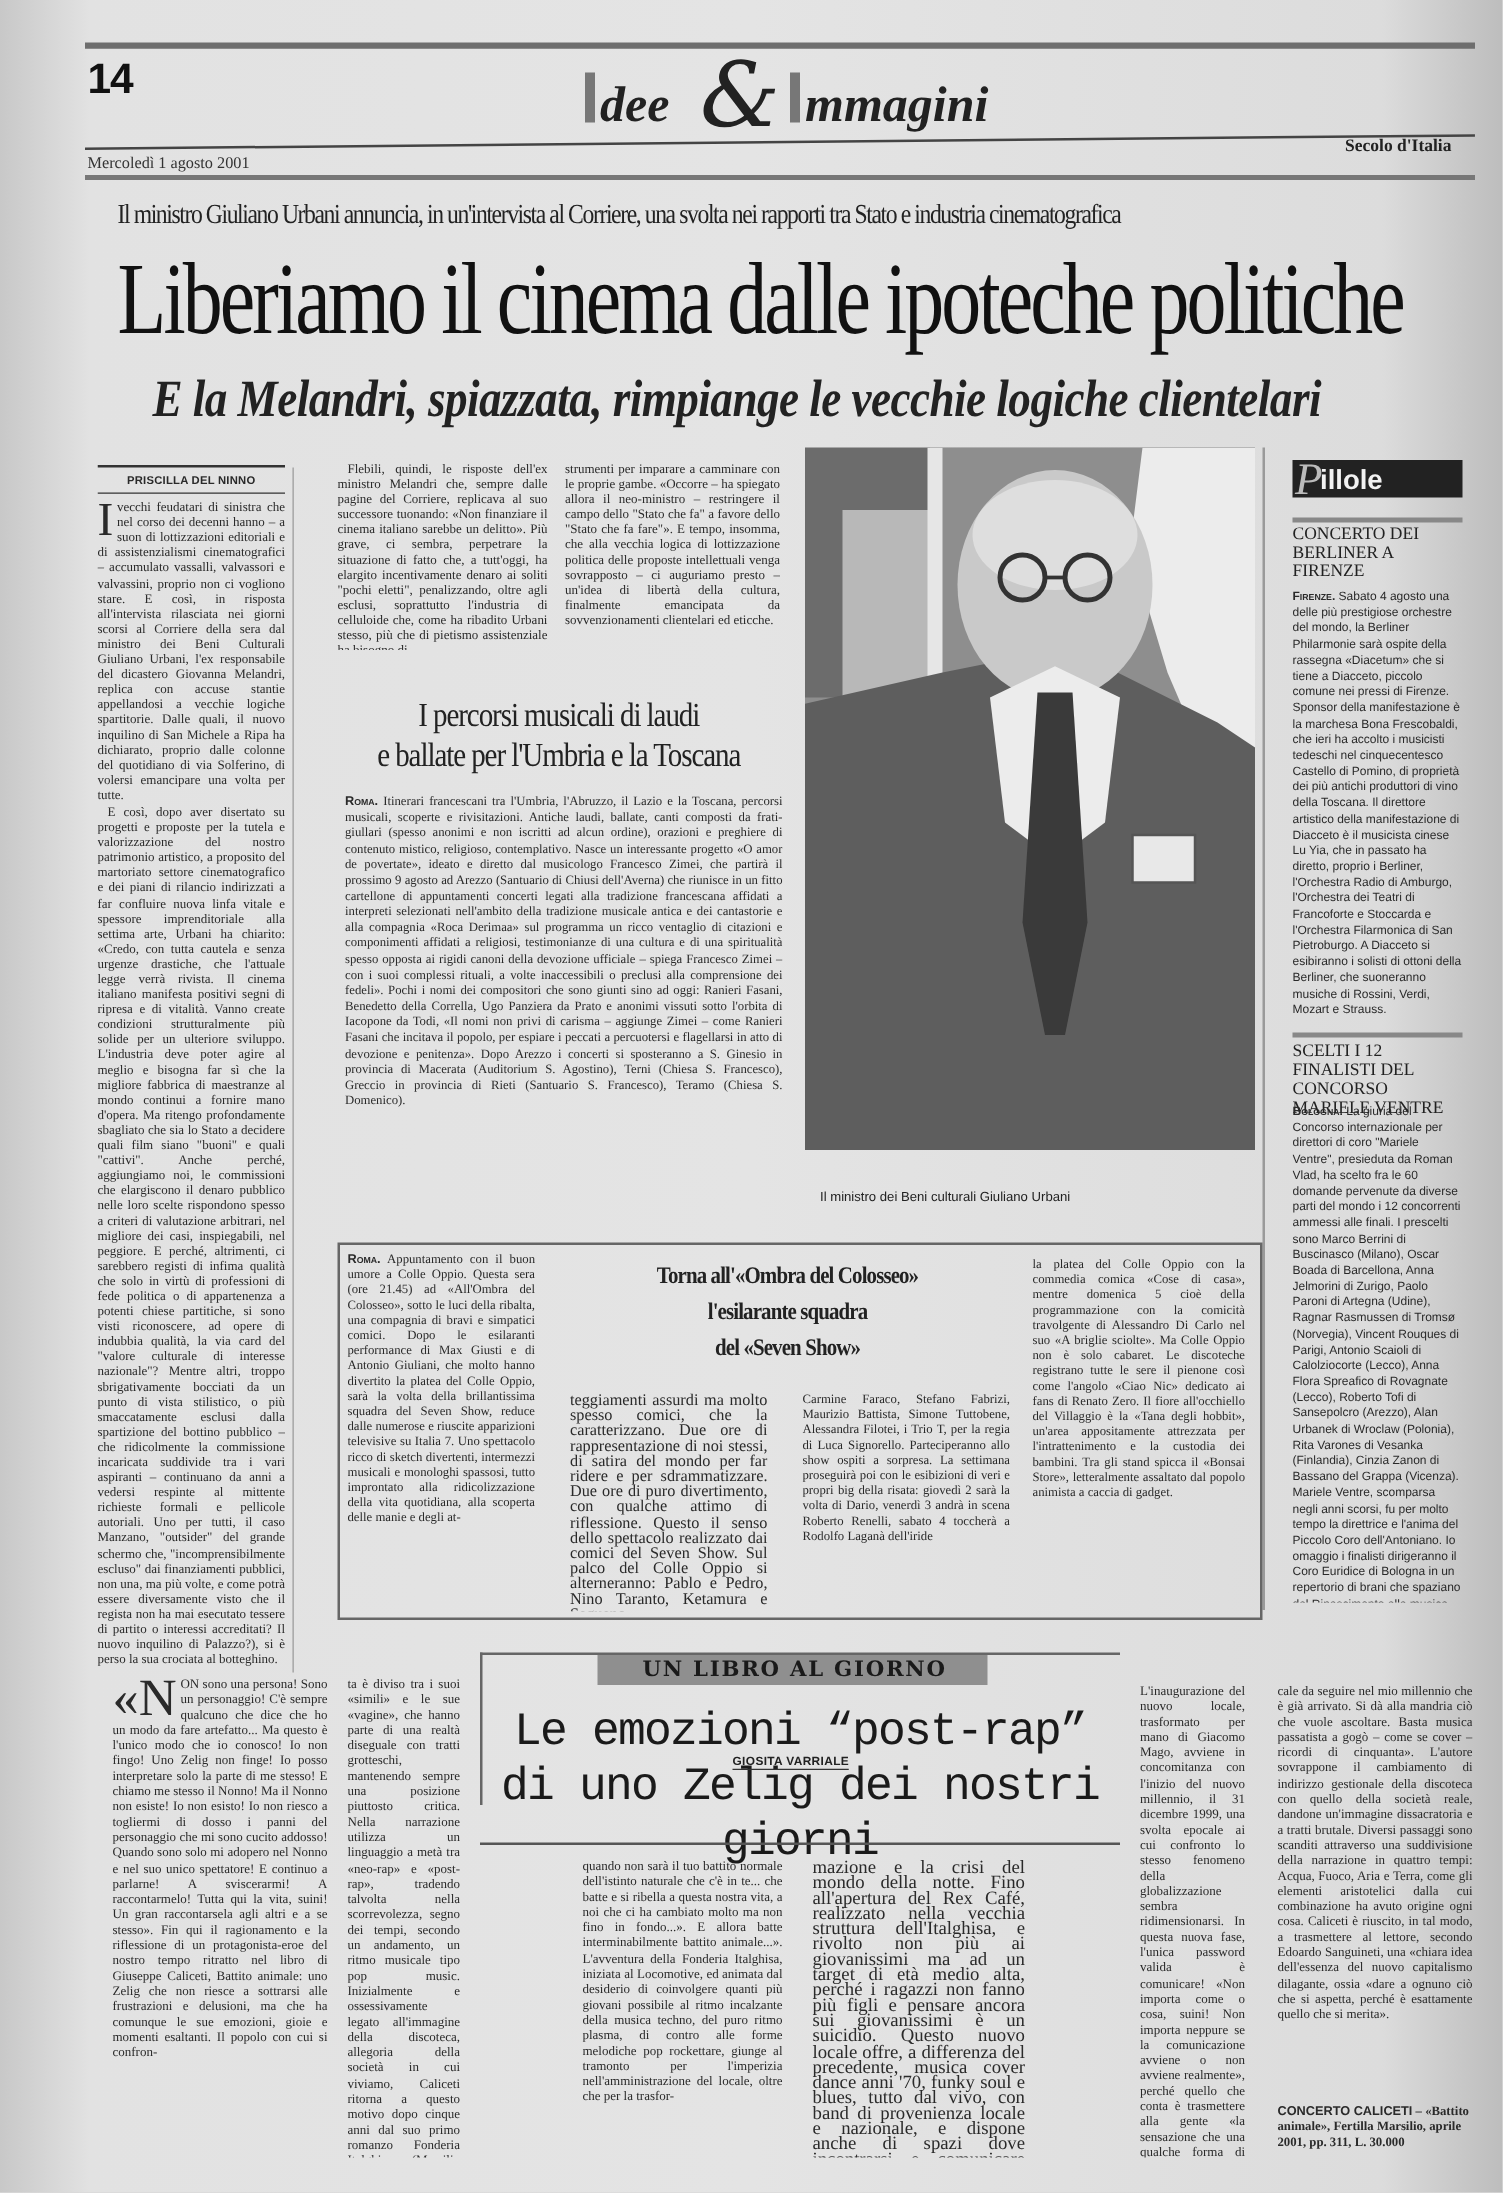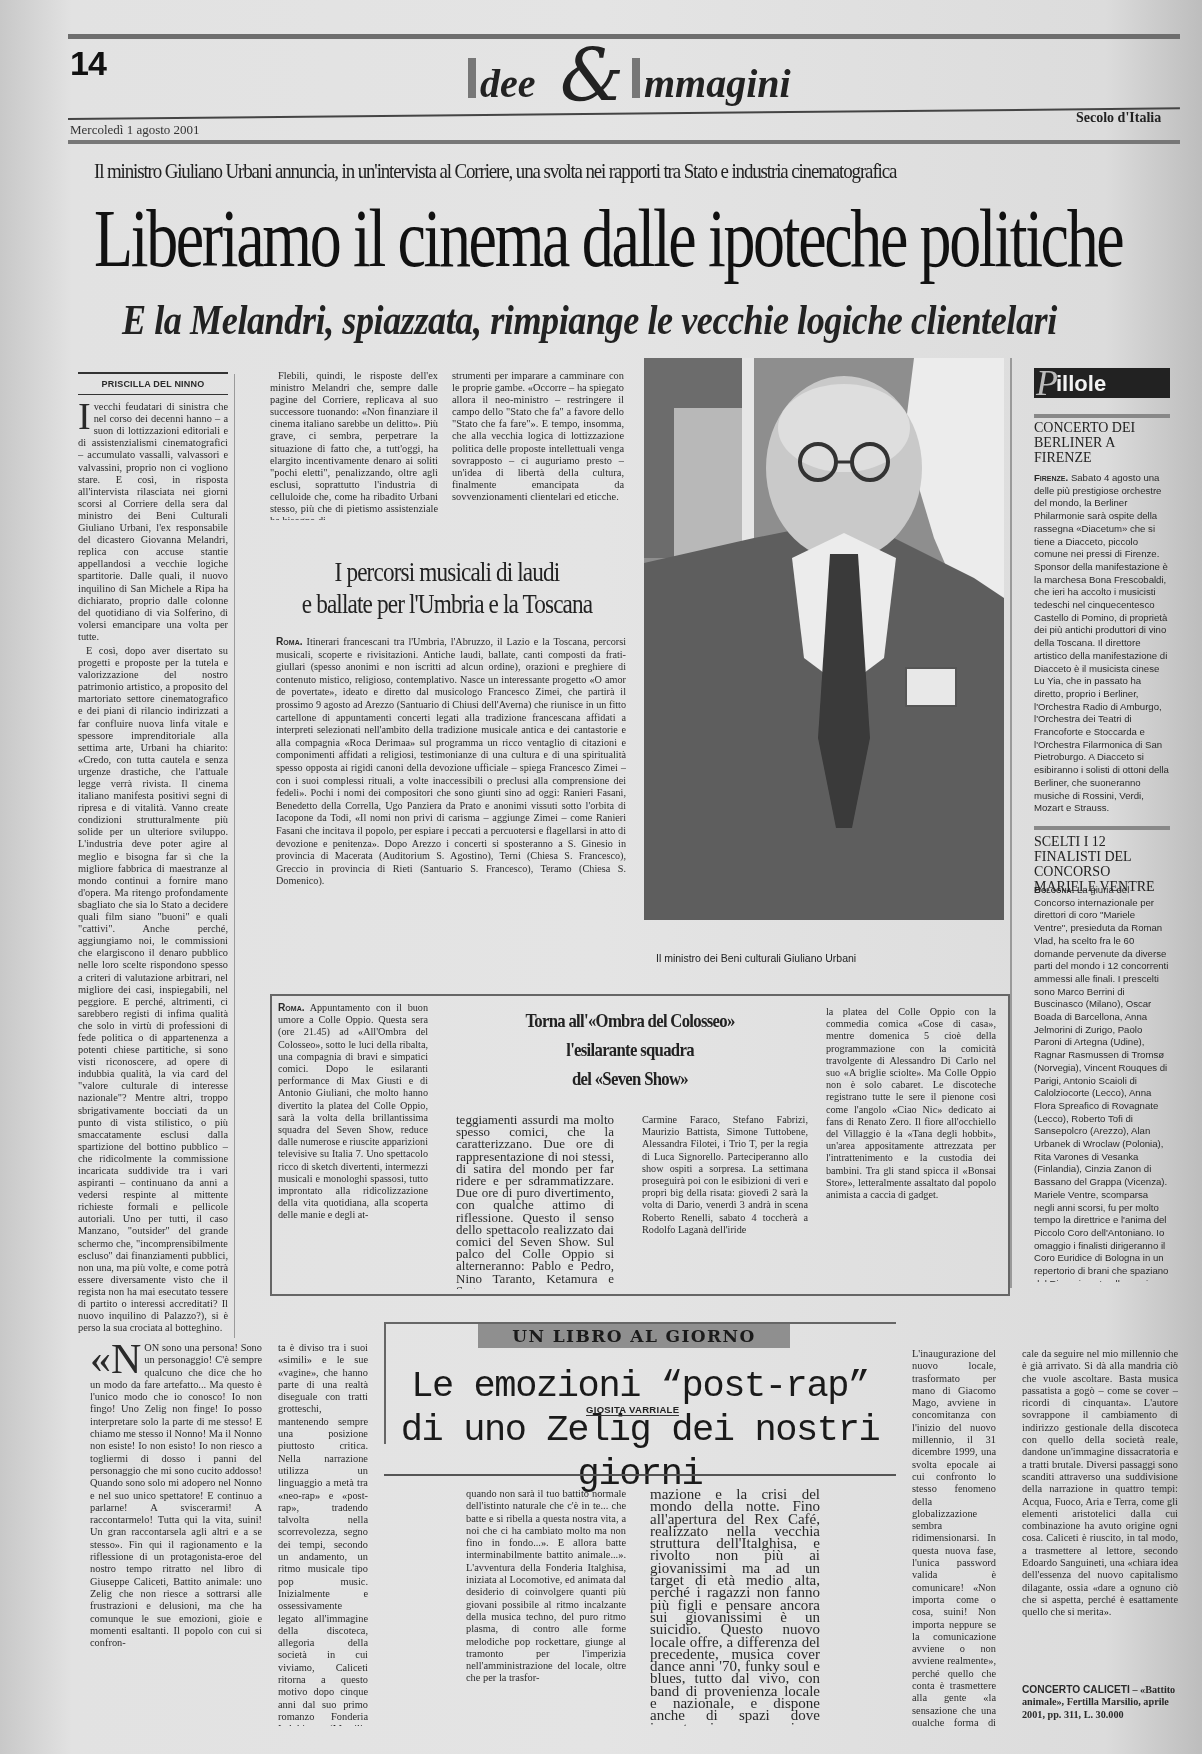--- a/index.html
+++ b/index.html
@@ -122,21 +122,21 @@
     <span>teggiamenti assurdi ma molto spesso comici, che la caratterizzano. Due ore di rappresentazione di noi stessi, di satira del mondo per far ridere e per sdrammatizzare. Due ore di puro divertimento, con qualche attimo di riflessione. Questo il senso dello spettacolo realizzato dai comici del Seven Show. Sul palco del Colle Oppio si alterneranno: Pablo e Pedro, Nino Taranto, Ketamura e Segueno,</span>
   </div>
   <div class="col" style="left:642px;top:1114px;width:166px;height:175px;font-size:10.2px;line-height:12.2px;">
     <span>Carmine Faraco, Stefano Fabrizi, Maurizio Battista, Simone Tuttobene, Alessandra Filotei, i Trio T, per la regia di Luca Signorello. Parteciperanno allo show ospiti a sorpresa. La settimana proseguirà poi con le esibizioni di veri e propri big della risata: giovedì 2 sarà la volta di Dario, venerdì 3 andrà in scena Roberto Renelli, sabato 4 toccherà a Rodolfo Laganà dell'iride</span>
   </div>
   <div class="col" style="left:826px;top:1006px;width:170px;height:282px;font-size:10.2px;line-height:12.2px;">
     <span>la platea del Colle Oppio con la commedia comica «Cose di casa», mentre domenica 5 cioè della programmazione con la comicità travolgente di Alessandro Di Carlo nel suo «A briglie sciolte». Ma Colle Oppio non è solo cabaret. Le discoteche registrano tutte le sere il pienone così come l'angolo «Ciao Nic» dedicato ai fans di Renato Zero. Il fiore all'occhiello del Villaggio è la «Tana degli hobbit», un'area appositamente attrezzata per l'intrattenimento e la custodia dei bambini. Tra gli stand spicca il «Bonsai Store», letteralmente assaltato dal popolo animista a caccia di gadget.</span>
   </div>
 
   <div class="box" style="left:384px;top:1322px;width:512px;height:122px;border-right:none;border-bottom:none;border-width:2px;"></div>
-  <div class="abs" style="left:478px;top:1324px;width:312px;height:24px;background:#8f8f8f;text-align:center;font-size:17px;font-weight:bold;letter-spacing:1.4px;color:#1a1a1a;font-family:'DejaVu Serif',serif;line-height:24px;">UN LIBRO AL GIORNO</div>
+  <div class="abs" style="left:478px;top:1324px;width:312px;height:24px;background:#8f8f8f;font-size:17px;font-weight:bold;letter-spacing:1.4px;color:#1a1a1a;font-family:'DejaVu Serif',serif;line-height:24px;padding-left:36px;">UN LIBRO AL GIORNO</div>
   <div class="abs" style="left:390px;top:1364px;width:500px;text-align:center;font-size:37px;line-height:44px;letter-spacing:-1.4px;color:#1a1a1a;font-family:Liberation Mono, monospace;">
     <div>Le emozioni “post-rap”</div>
     <div>di uno Zelig dei nostri giorni</div>
   </div>
   <div class="abs sans" style="left:586px;top:1404px;font-size:9.5px;font-weight:bold;letter-spacing:.3px;border-bottom:1px solid #333;color:#222;">GIOSITA VARRIALE</div>
   <div class="rule" style="left:384px;top:1474px;width:512px;height:2px;background:#555;"></div>
 
   <div class="col" style="left:90px;top:1342px;width:172px;height:384px;font-size:10.4px;line-height:12.3px;">
     <span class="dropcap" style="font-size:42px;line-height:34px;">«N</span>
     <span>ON sono una persona! Sono un personaggio! C'è sempre qualcuno che dice che ho un modo da fare artefatto... Ma questo è l'unico modo che io conosco! Io non fingo! Uno Zelig non finge! Io posso interpretare solo la parte di me stesso! E chiamo me stesso il Nonno! Ma il Nonno non esiste! Io non esisto! Io non riesco a togliermi di dosso i panni del personaggio che mi sono cucito addosso! Quando sono solo mi adopero nel Nonno e nel suo unico spettatore! E continuo a parlarne! A sviscerarmi! A raccontarmelo! Tutta qui la vita, suini! Un gran raccontarsela agli altri e a se stesso». Fin qui il ragionamento e la riflessione di un protagonista-eroe del nostro tempo ritratto nel libro di Giuseppe Caliceti, Battito animale: uno Zelig che non riesce a sottrarsi alle frustrazioni e delusioni, ma che ha comunque le sue emozioni, gioie e momenti esaltanti. Il popolo con cui si confron-</span>

